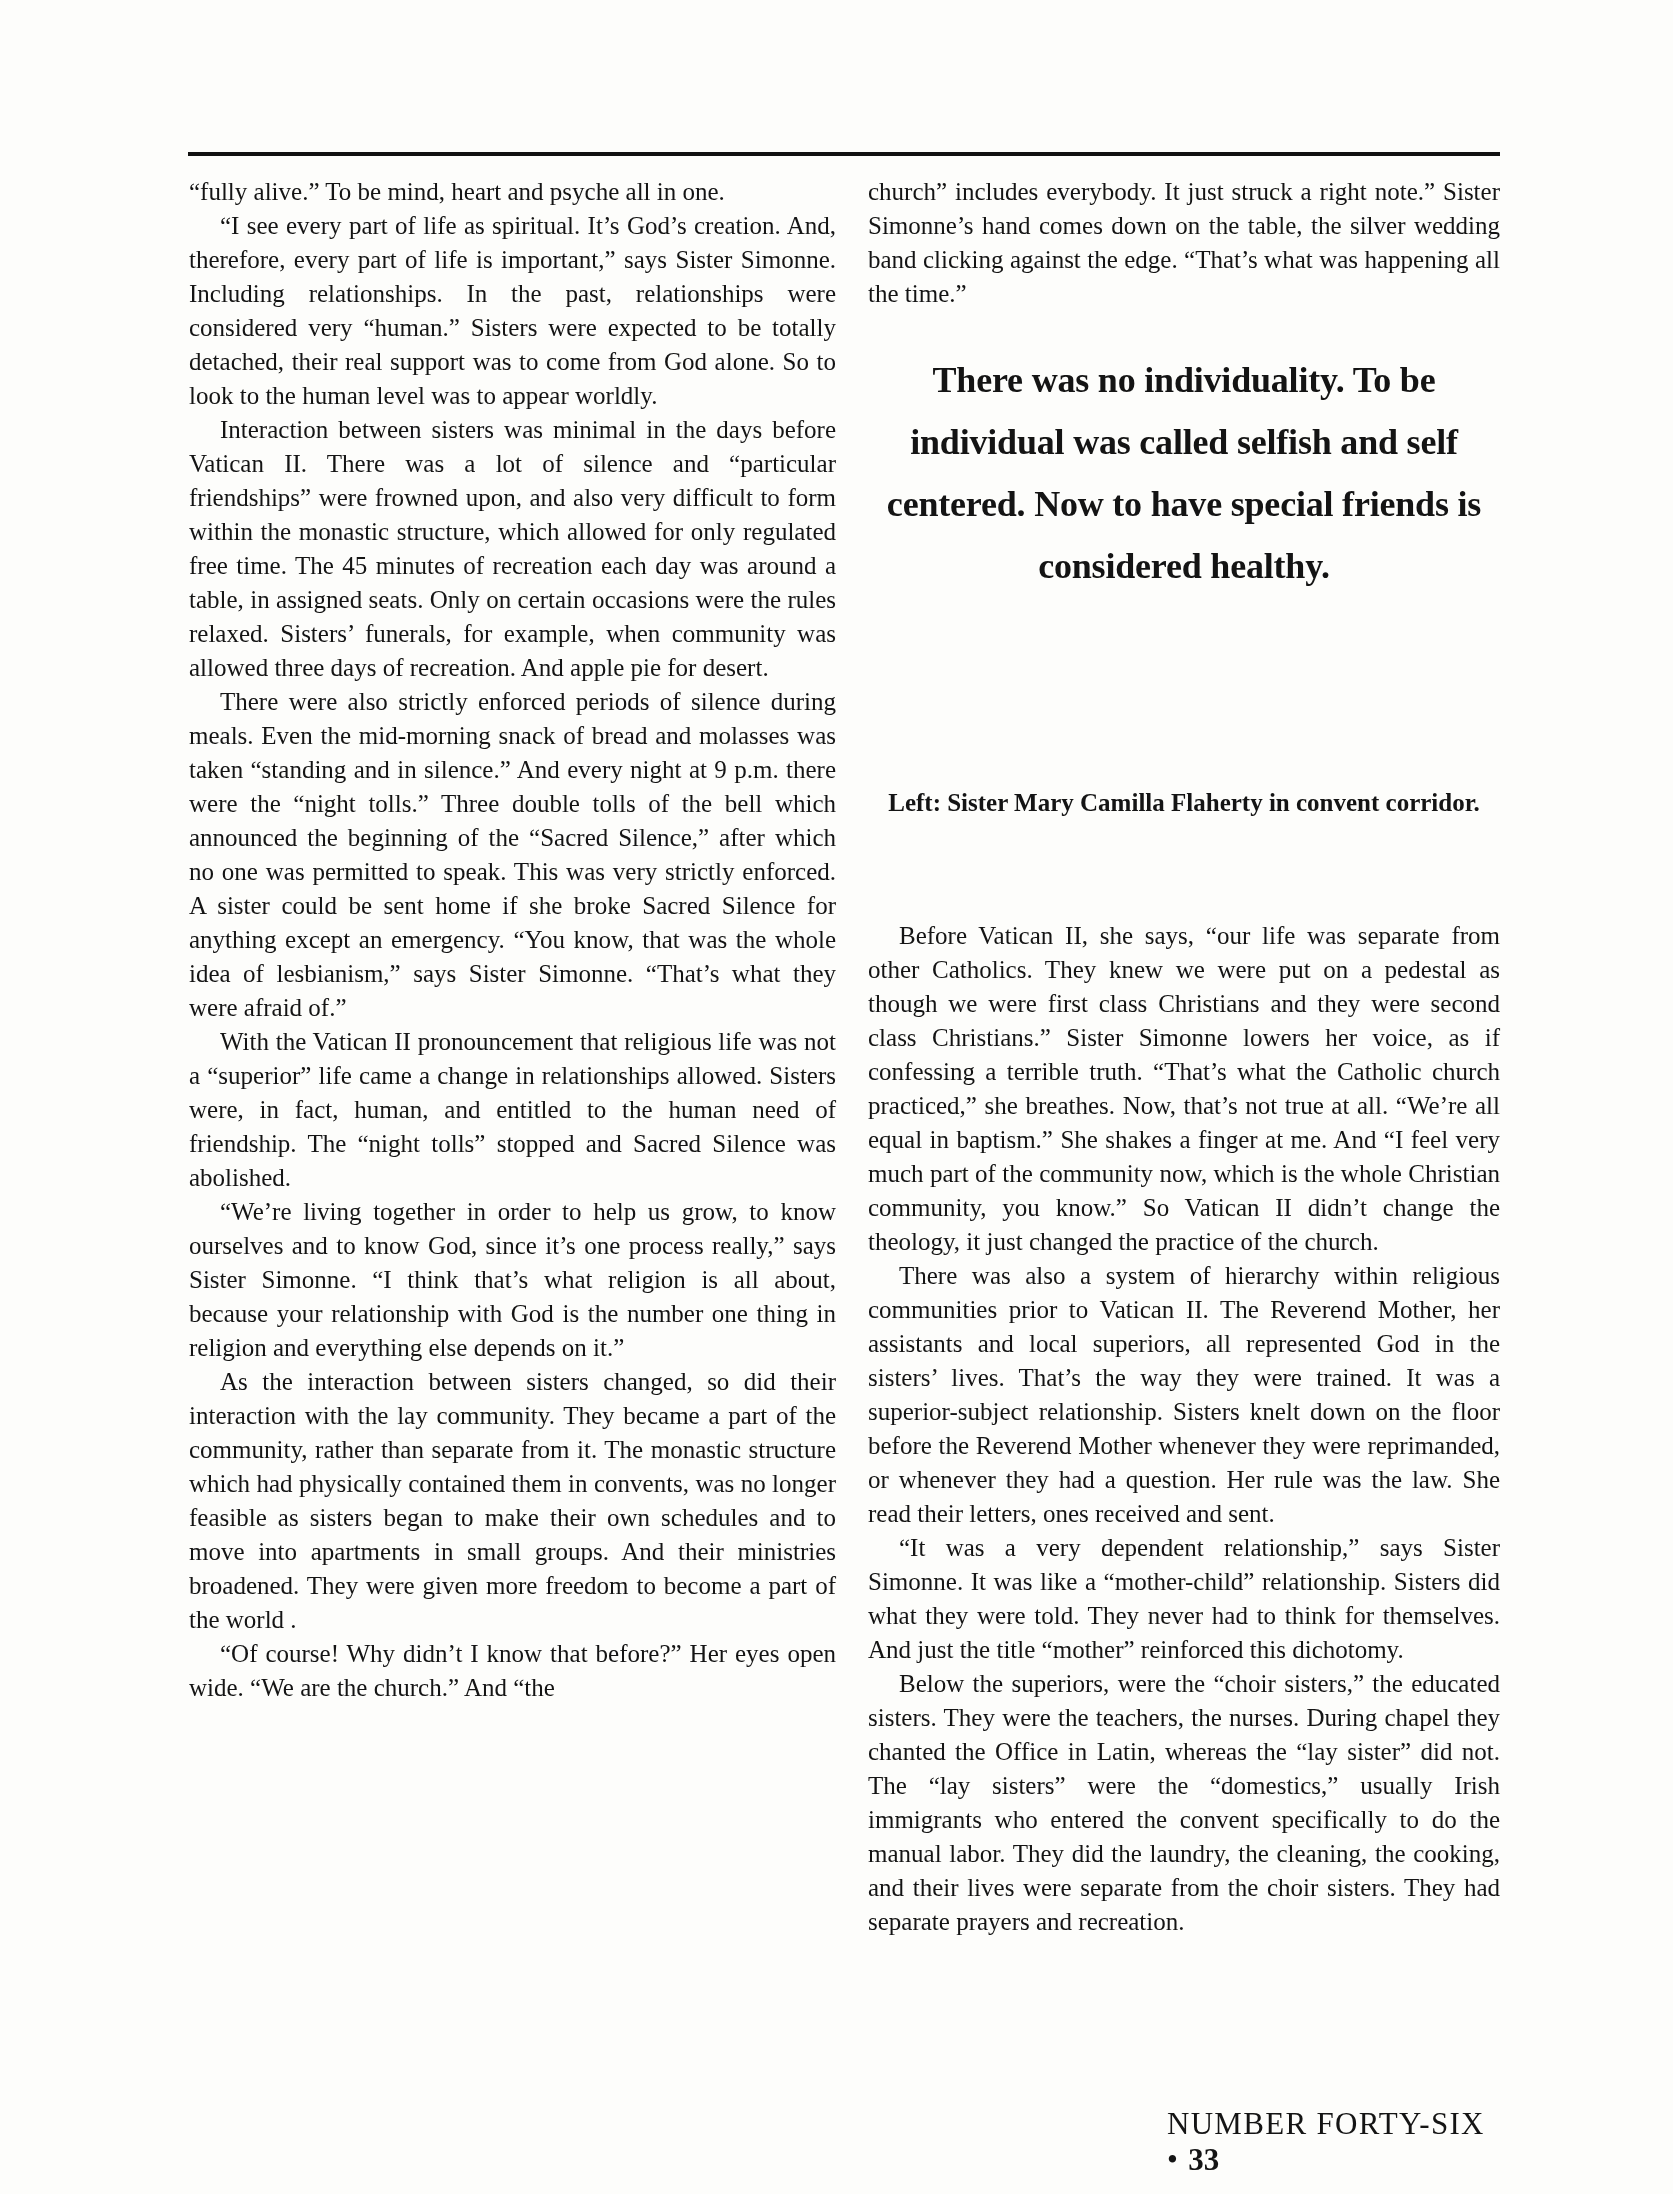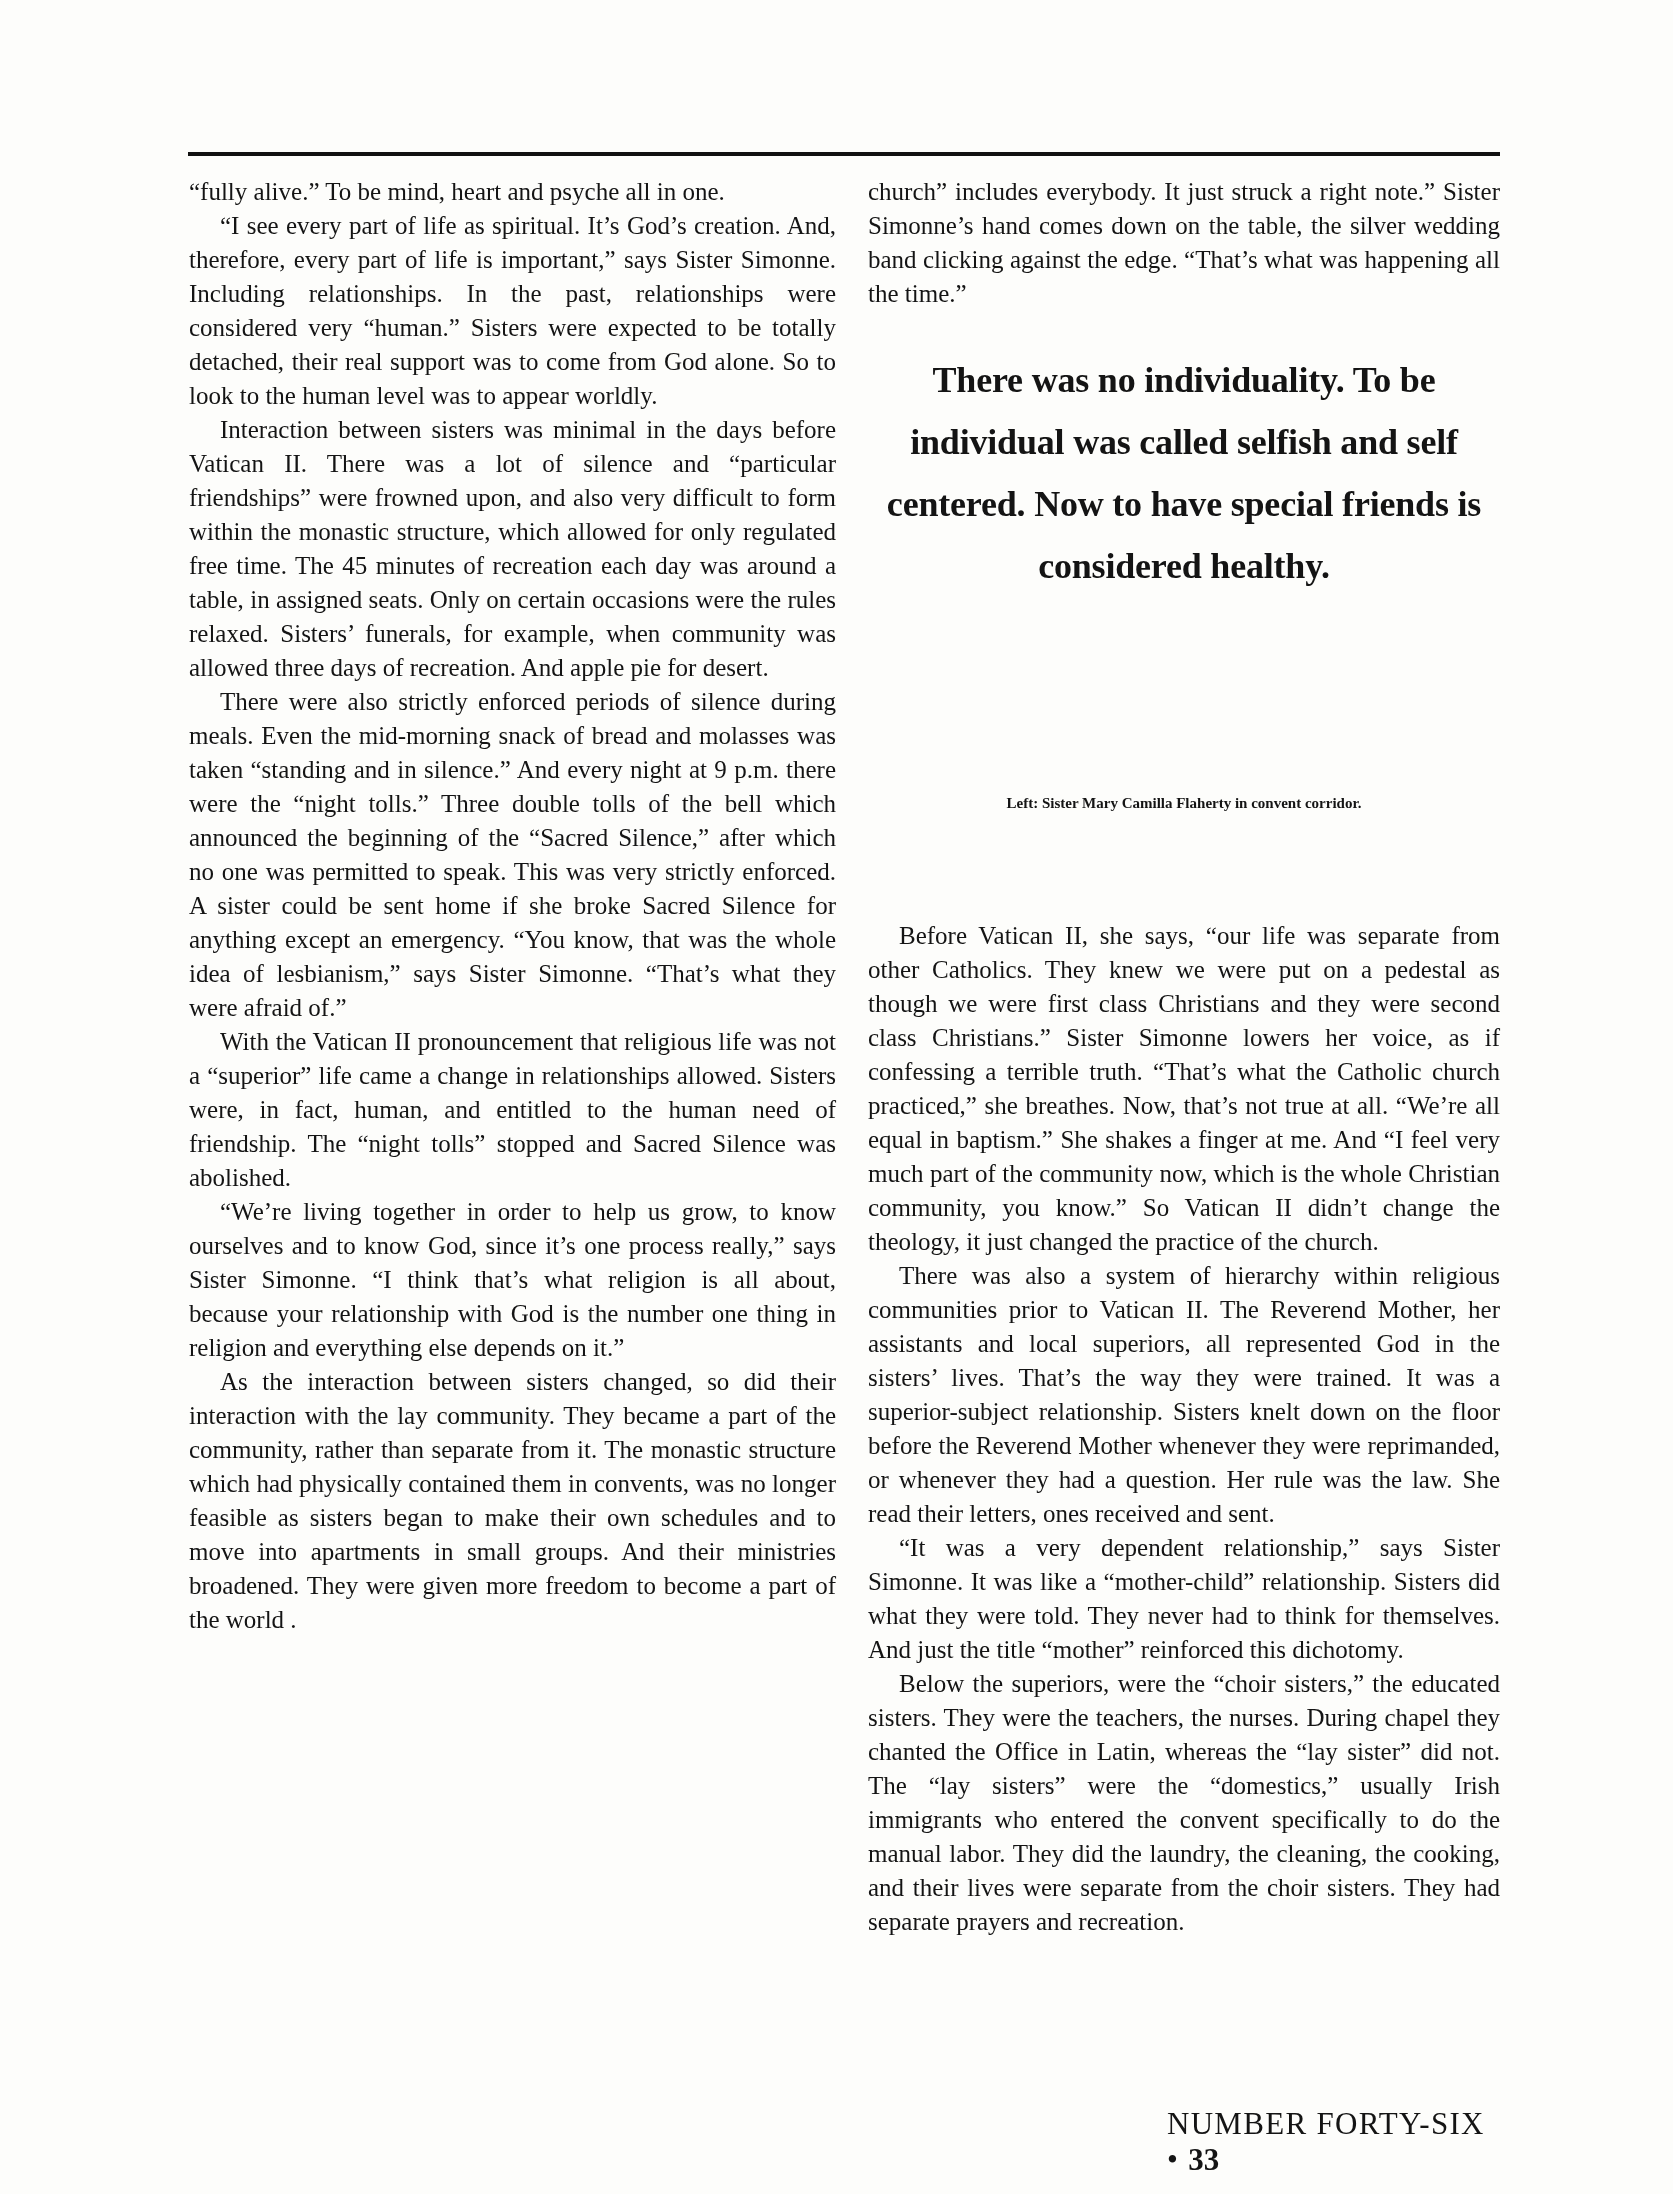--- a/index.html
+++ b/index.html
@@ -4,38 +4,39 @@
   <style>
     html, body { margin: 0; padding: 0; background: #fdfdfb; }
     body { width: 1673px; height: 2194px; position: relative; overflow: hidden; font-family: "Liberation Serif", "DejaVu Serif", serif; color: #141414; }
     .rule { position: absolute; left: 188px; top: 152px; width: 1312px; height: 4px; background: #111; }
     .col { position: absolute; top: 175px; font-size: 25px; line-height: 34px; text-align: justify; hyphens: auto; }
     .col p { margin: 0; text-indent: 31px; }
     .col p.noindent { text-indent: 0; }
     .left { left: 189px; width: 647px; }
     .right { left: 868px; width: 632px; }
     .pull { position: absolute; left: 868px; top: 349px; width: 632px; text-align: center; font-weight: bold; font-size: 36px; line-height: 62px; letter-spacing: -0.2px; }
-    .caption { position: absolute; left: 868px; top: 790px; width: 632px; text-align: center; font-weight: bold; font-size: 15px; line-height: 26px; }
+    .caption { position: absolute; left: 868px; top: 790px; width: 632px; text-align: center; font-weight: bold; font-size: 25px; line-height: 26px; }
     .right2 { top: 877px; margin-top: 42px; }
     .footer { position: absolute; left: 1167px; top: 2106px; width: 334px; font-size: 31px; letter-spacing: 1.3px; }
     .footer .num { font-weight: bold; letter-spacing: 0; }
   </style>
 </head>
 <body>
 
 <div class="rule"></div>
 
 <div class="col left">
   <p class="noindent">“fully alive.” To be mind, heart and psyche all in one.</p>
   <p>“I see every part of life as spiritual. It’s God’s creation. And, therefore, every part of life is important,” says Sister Simonne. Including relationships. In the past, relationships were considered very “human.” Sisters were expected to be totally detached, their real support was to come from God alone. So to look to the human level was to appear worldly.</p>
   <p>Interaction between sisters was minimal in the days before Vatican II. There was a lot of silence and “particular friendships” were frowned upon, and also very difficult to form within the monastic structure, which allowed for only regulated free time. The 45 minutes of recreation each day was around a table, in assigned seats. Only on certain occasions were the rules relaxed. Sisters’ funerals, for example, when community was allowed three days of recreation. And apple pie for desert.</p>
   <p>There were also strictly enforced periods of silence during meals. Even the mid-morning snack of bread and molasses was taken “standing and in silence.” And every night at 9 p.m. there were the “night tolls.” Three double tolls of the bell which announced the beginning of the “Sacred Silence,” after which no one was permitted to speak. This was very strictly enforced. A sister could be sent home if she broke Sacred Silence for anything except an emergency. “You know, that was the whole idea of lesbianism,” says Sister Simonne. “That’s what they were afraid of.”</p>
   <p>With the Vatican II pronouncement that religious life was not a “superior” life came a change in relationships allowed. Sisters were, in fact, human, and entitled to the human need of friendship. The “night tolls” stopped and Sacred Silence was abolished.</p>
   <p>“We’re living together in order to help us grow, to know ourselves and to know God, since it’s one process really,” says Sister Simonne. “I think that’s what religion is all about, because your relationship with God is the number one thing in religion and everything else depends on it.”</p>
   <p>As the interaction between sisters changed, so did their interaction with the lay community. They became a part of the community, rather than separate from it. The monastic structure which had physically contained them in convents, was no longer feasible as sisters began to make their own schedules and to move into apartments in small groups. And their ministries broadened. They were given more freedom to become a part of the world .</p>
+  <p>“Of course! Why didn’t I know that before?” Her eyes open wide. “We are the church.” And “the</p>
 </div>
 
 <div class="col right">
   <p class="noindent">church” includes everybody. It just struck a right note.” Sister Simonne’s hand comes down on the table, the silver wedding band clicking against the edge. “That’s what was happening all the time.”</p>
 </div>
 
 <div class="pull">There was no individuality. To be individual was called selfish and self centered. Now to have special friends is considered healthy.</div>
 
 <div class="caption">Left: Sister Mary Camilla Flaherty in convent corridor.</div>
 

